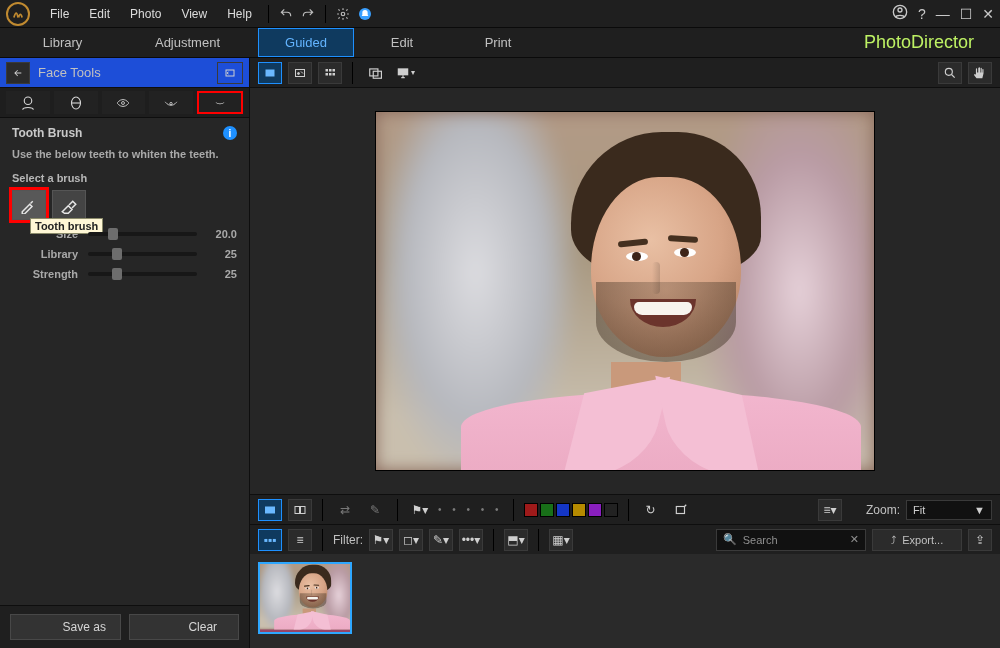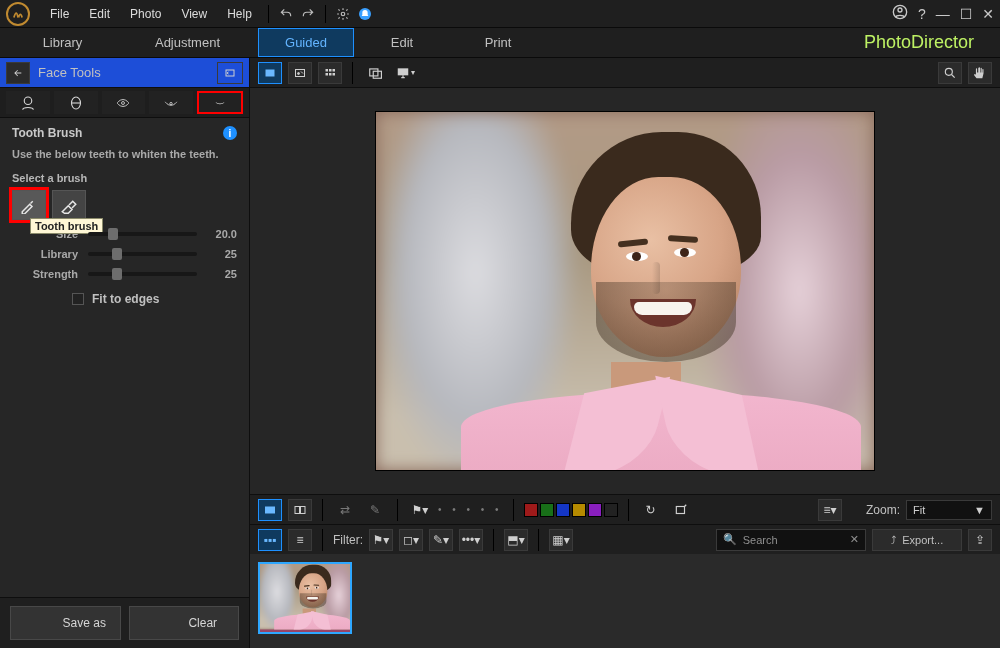--- a/index.html
+++ b/index.html
@@ -47,21 +47,21 @@
 
   .setting-row { display:flex; align-items:center; margin-top:8px;}
   .setting-row .lab { width:66px; text-align:right; color:#a9a9a9; font-size:11px;}
   .track { flex:1; height:4px; background:#171717; position:relative; margin:0 10px; border-radius:2px;}
   .thumb { position:absolute; top:-4px; width:10px; height:12px; background:#6d6d6d; border-radius:2px;}
   .setting-row .val { width:30px; color:#a9a9a9; font-size:11px; text-align:right;}
   .chk-row { display:flex; align-items:center; gap:8px; margin-top:12px; padding-left:60px;}
   .chk { width:12px; height:12px; border:1px solid #555; background:#222;}
 
   .panel-buttons { margin-top:auto; padding:8px 10px; display:flex; gap:8px; border-top:1px solid #0e0e0e; background:#1f1f1f;}
-  .panel-buttons button { flex:1; height:34px; background:#333; border:1px solid #484848; color:#d6d6d6; font-size:12px; cursor:pointer;padding-left:38px;}
+  .panel-buttons button { flex:1; height:26px; background:#333; border:1px solid #484848; color:#d6d6d6; font-size:12px; cursor:pointer;padding-left:38px;}
 
   
   .right { flex:1; display:flex; flex-direction:column; background:#262626;}
   .view-toolbar { height:30px; background:#1f1f1f; display:flex; align-items:center; padding:0 8px; gap:6px; border-bottom:1px solid #0e0e0e;}
   .icon-btn { width:24px; height:22px; display:flex; align-items:center; justify-content:center; border:1px solid #3a3a3a; background:#2b2b2b; cursor:pointer; color:#cfcfcf;}
   .icon-btn.active { background:#0f3a5f; border-color:#1e90ff; color:#6ab8ff;}
   .spacer { flex:1;}
   .separator-v { width:1px; height: 22px; background:#000; margin:0 4px; }
 
   .canvas { flex:1; display:flex; align-items:center; justify-content:center; background:#262626;}
@@ -270,24 +270,20 @@
         <div class="val">25</div>
       </div>
       <div class="setting-row">
         <div class="lab">Strength</div>
         <div class="track">
             <div class="thumb" style="left:22%"></div>
           </div>
         <div class="val">25</div>
       </div>
 
-      <div class="chk-row">
-        <div class="chk"></div>
-        <span>Fit to edges</span>
-      </div>
     </div>
 
     <div class="panel-buttons">
       <button>Save as</button>
       <button>Clear</button>
     </div>
   </div>
 
   <div class="right">
     <div class="view-toolbar">

